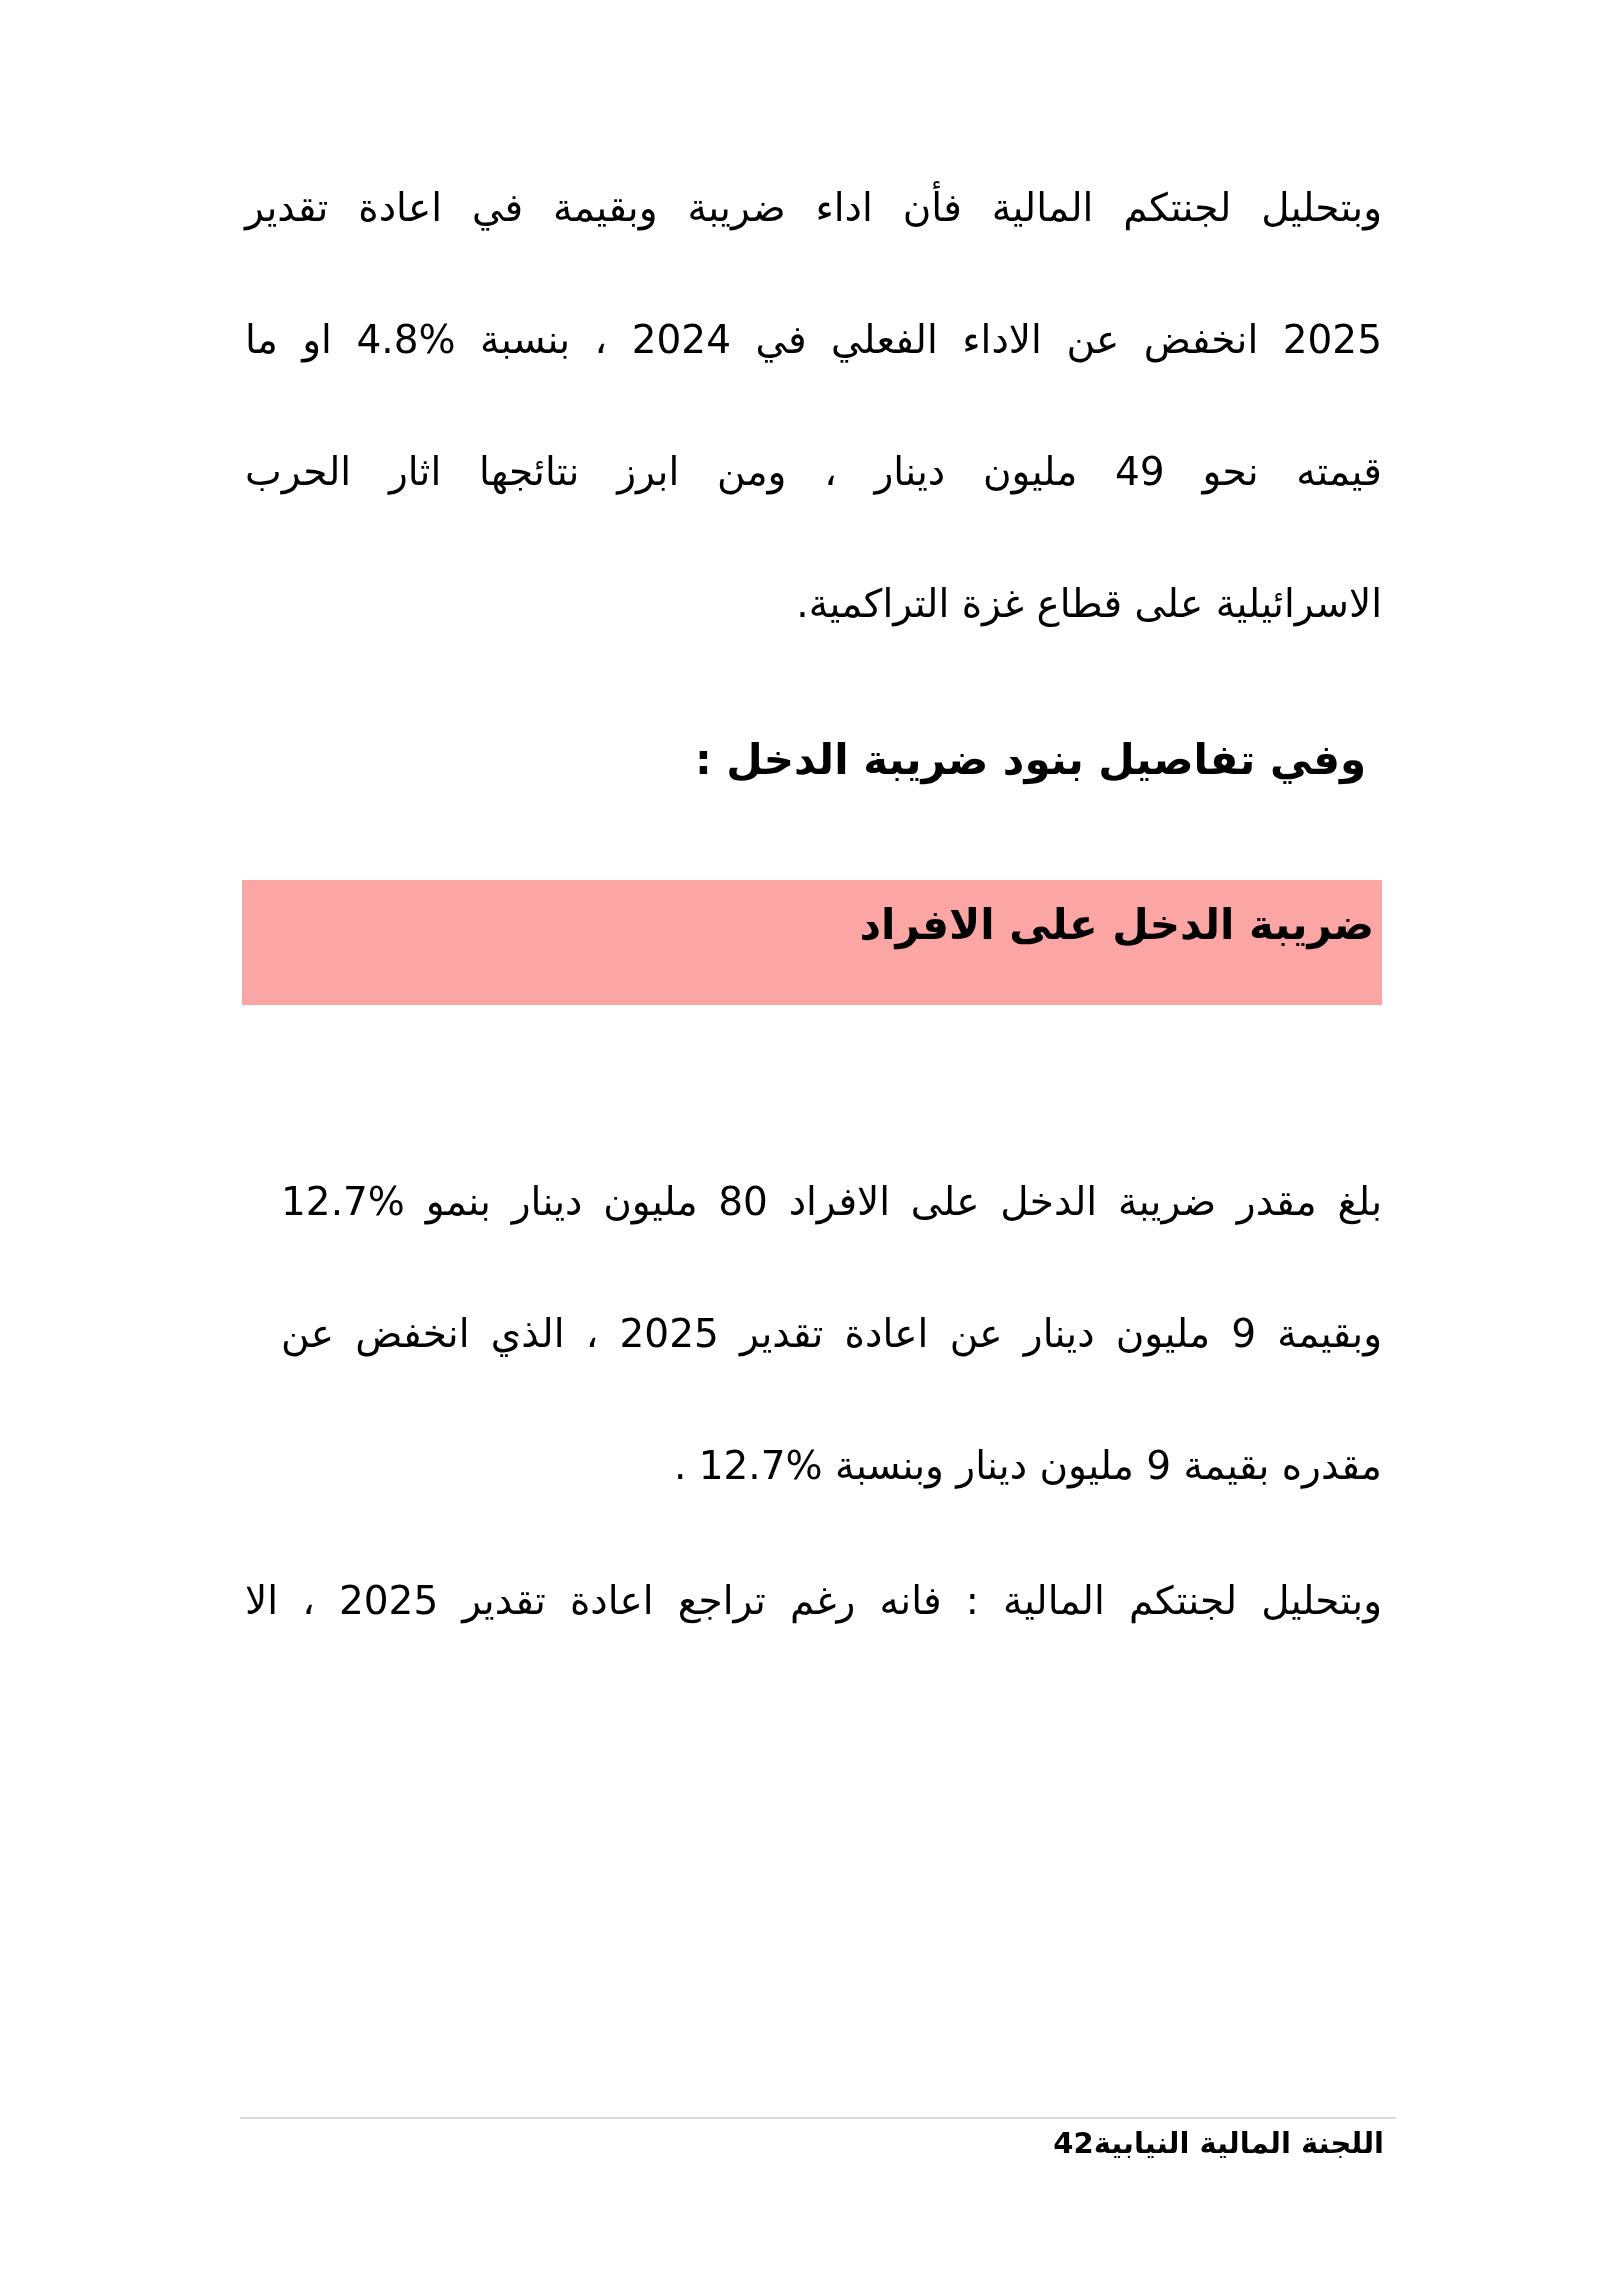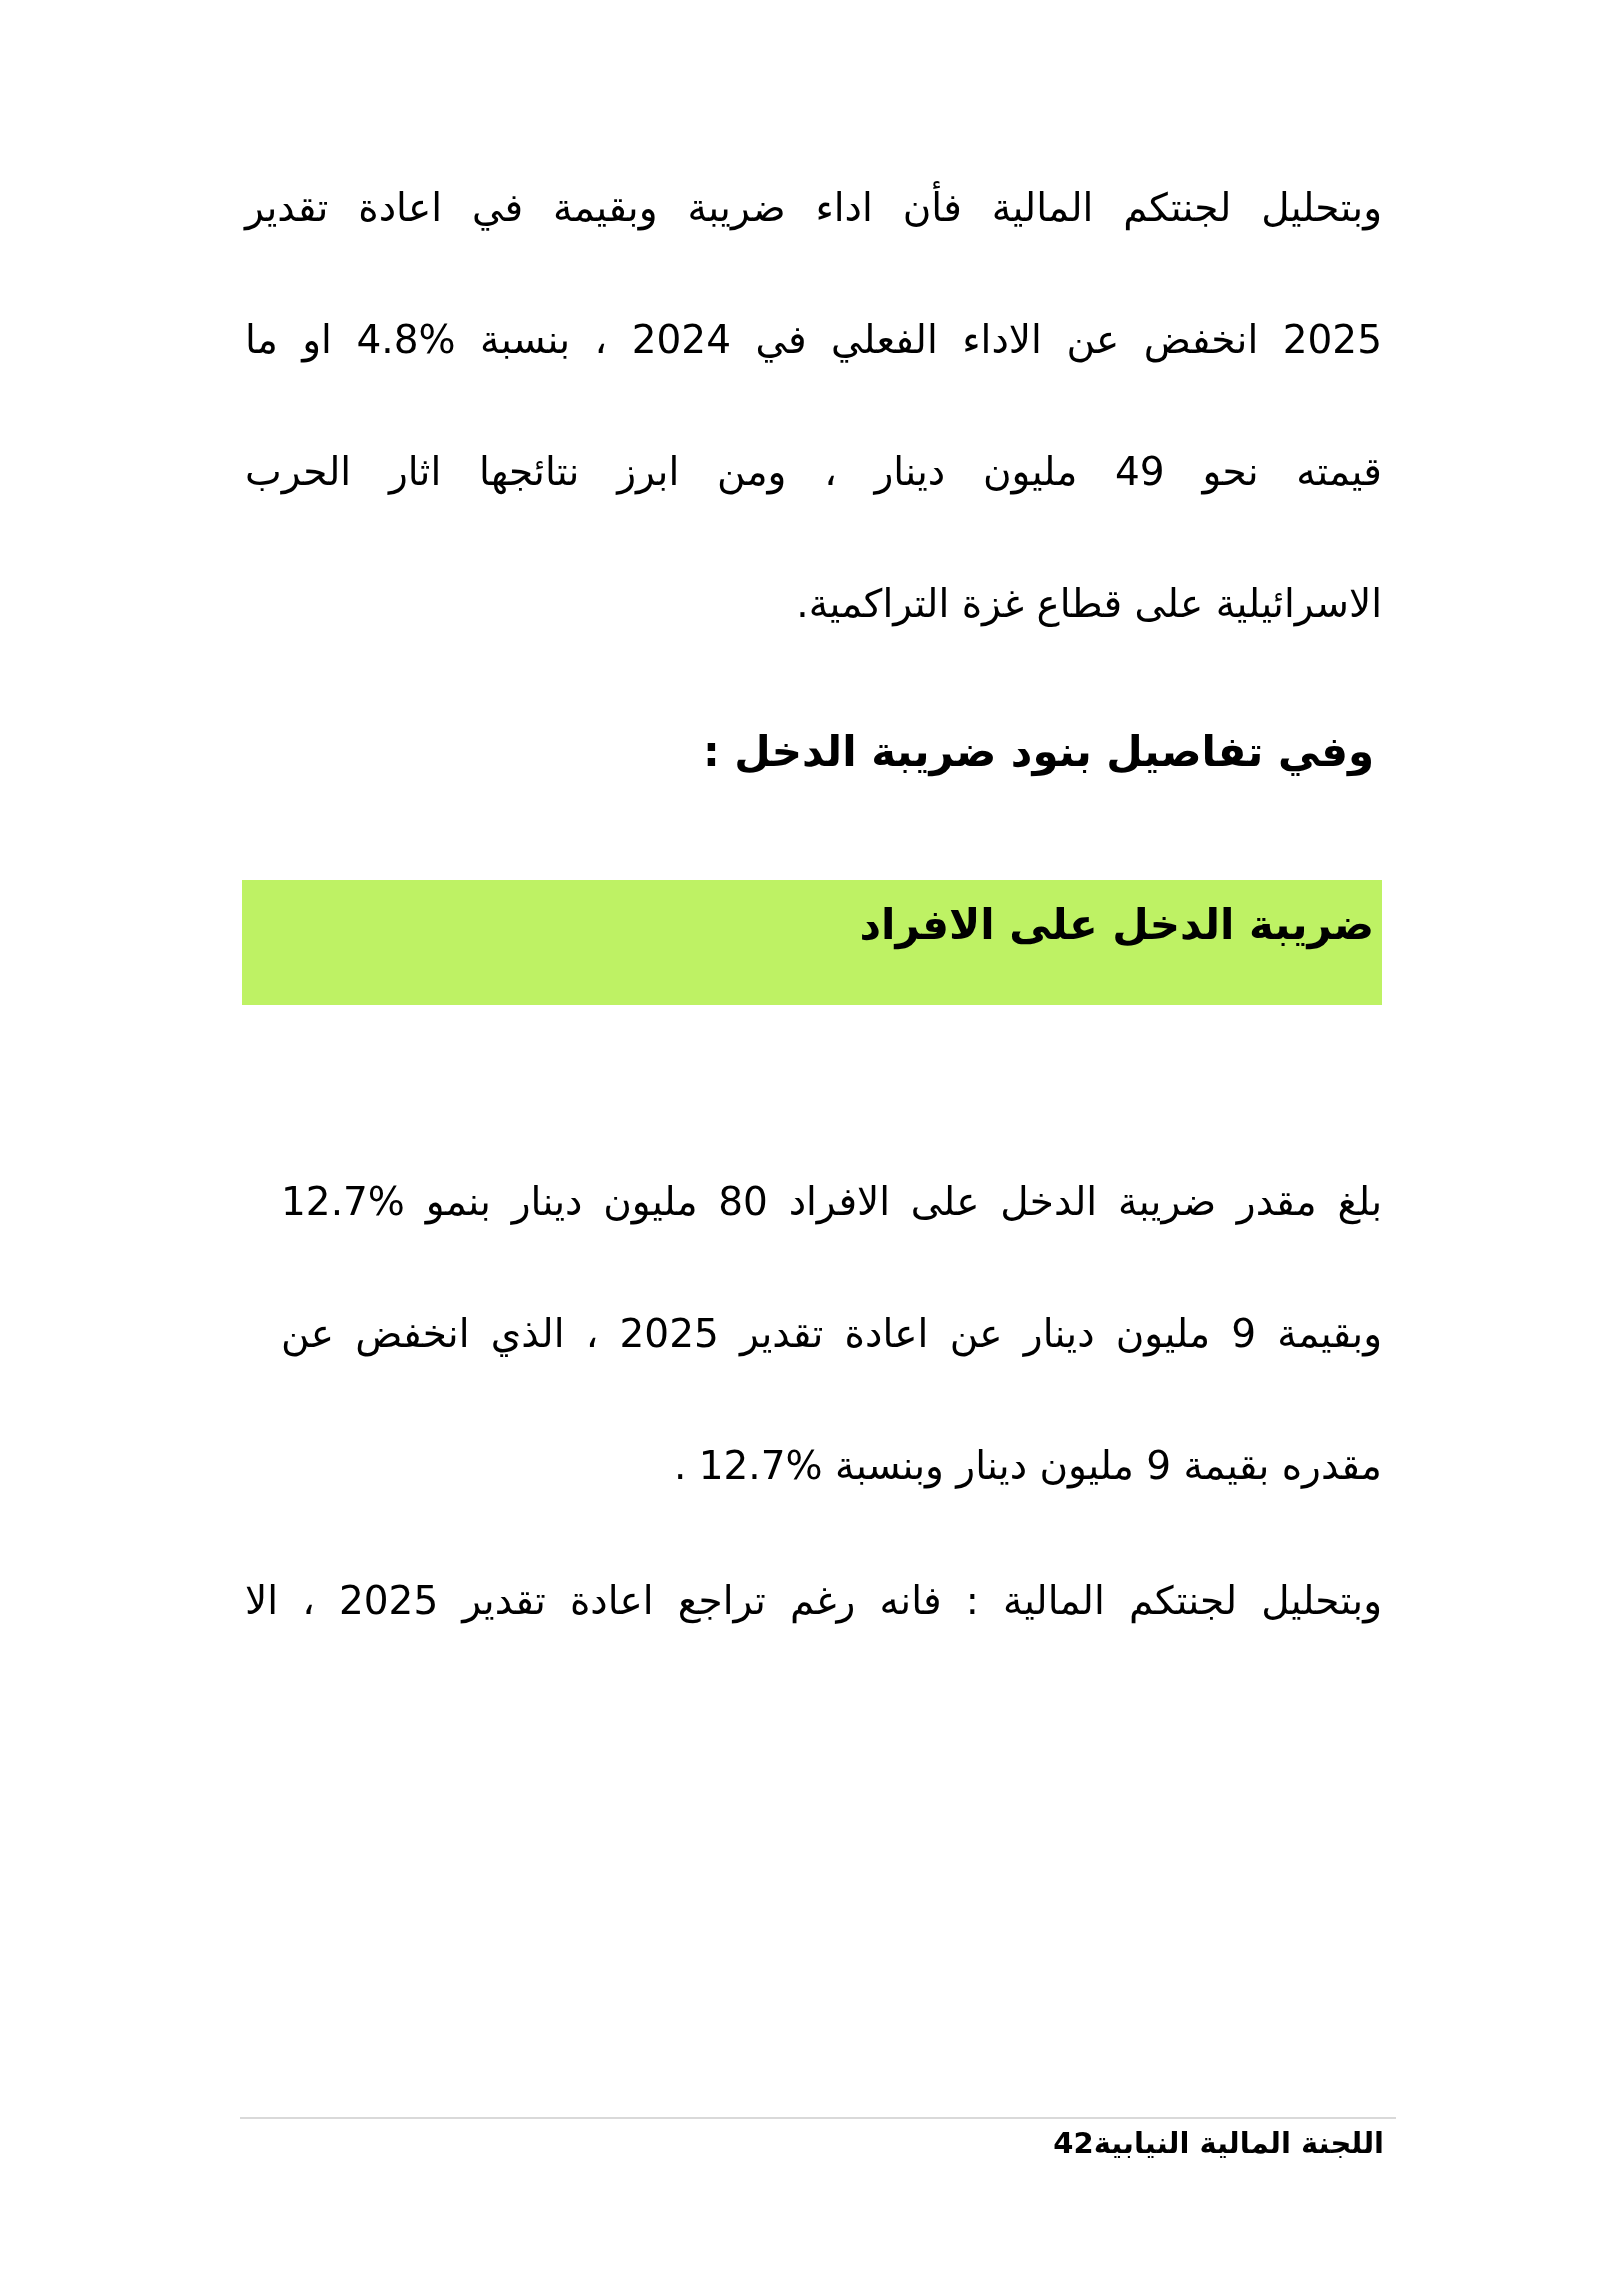--- a/index.html
+++ b/index.html
@@ -41,29 +41,29 @@
     position: absolute;
     top: 678px;
     right: 239px;
     left: 245px;
     height: 132px;
     line-height: 132px;
     direction: rtl;
     text-align: right;
     font-size: 42px;
     font-weight: 700;
-    margin: 8px;
+    margin: 16px;
   }
   .banner {
     position: absolute;
     top: 880px;
     left: 242px;
     right: 239px;
     height: 125px;
-    background: #bef264;
+    background: #fca5a5;
     direction: rtl;
     text-align: right;
   }
   .banner .banner-title {
     display: block;
     padding: 5.9px 7.8px 0 0;
     font-size: 42px;
     font-weight: 700;
     line-height: 78px;
   }

